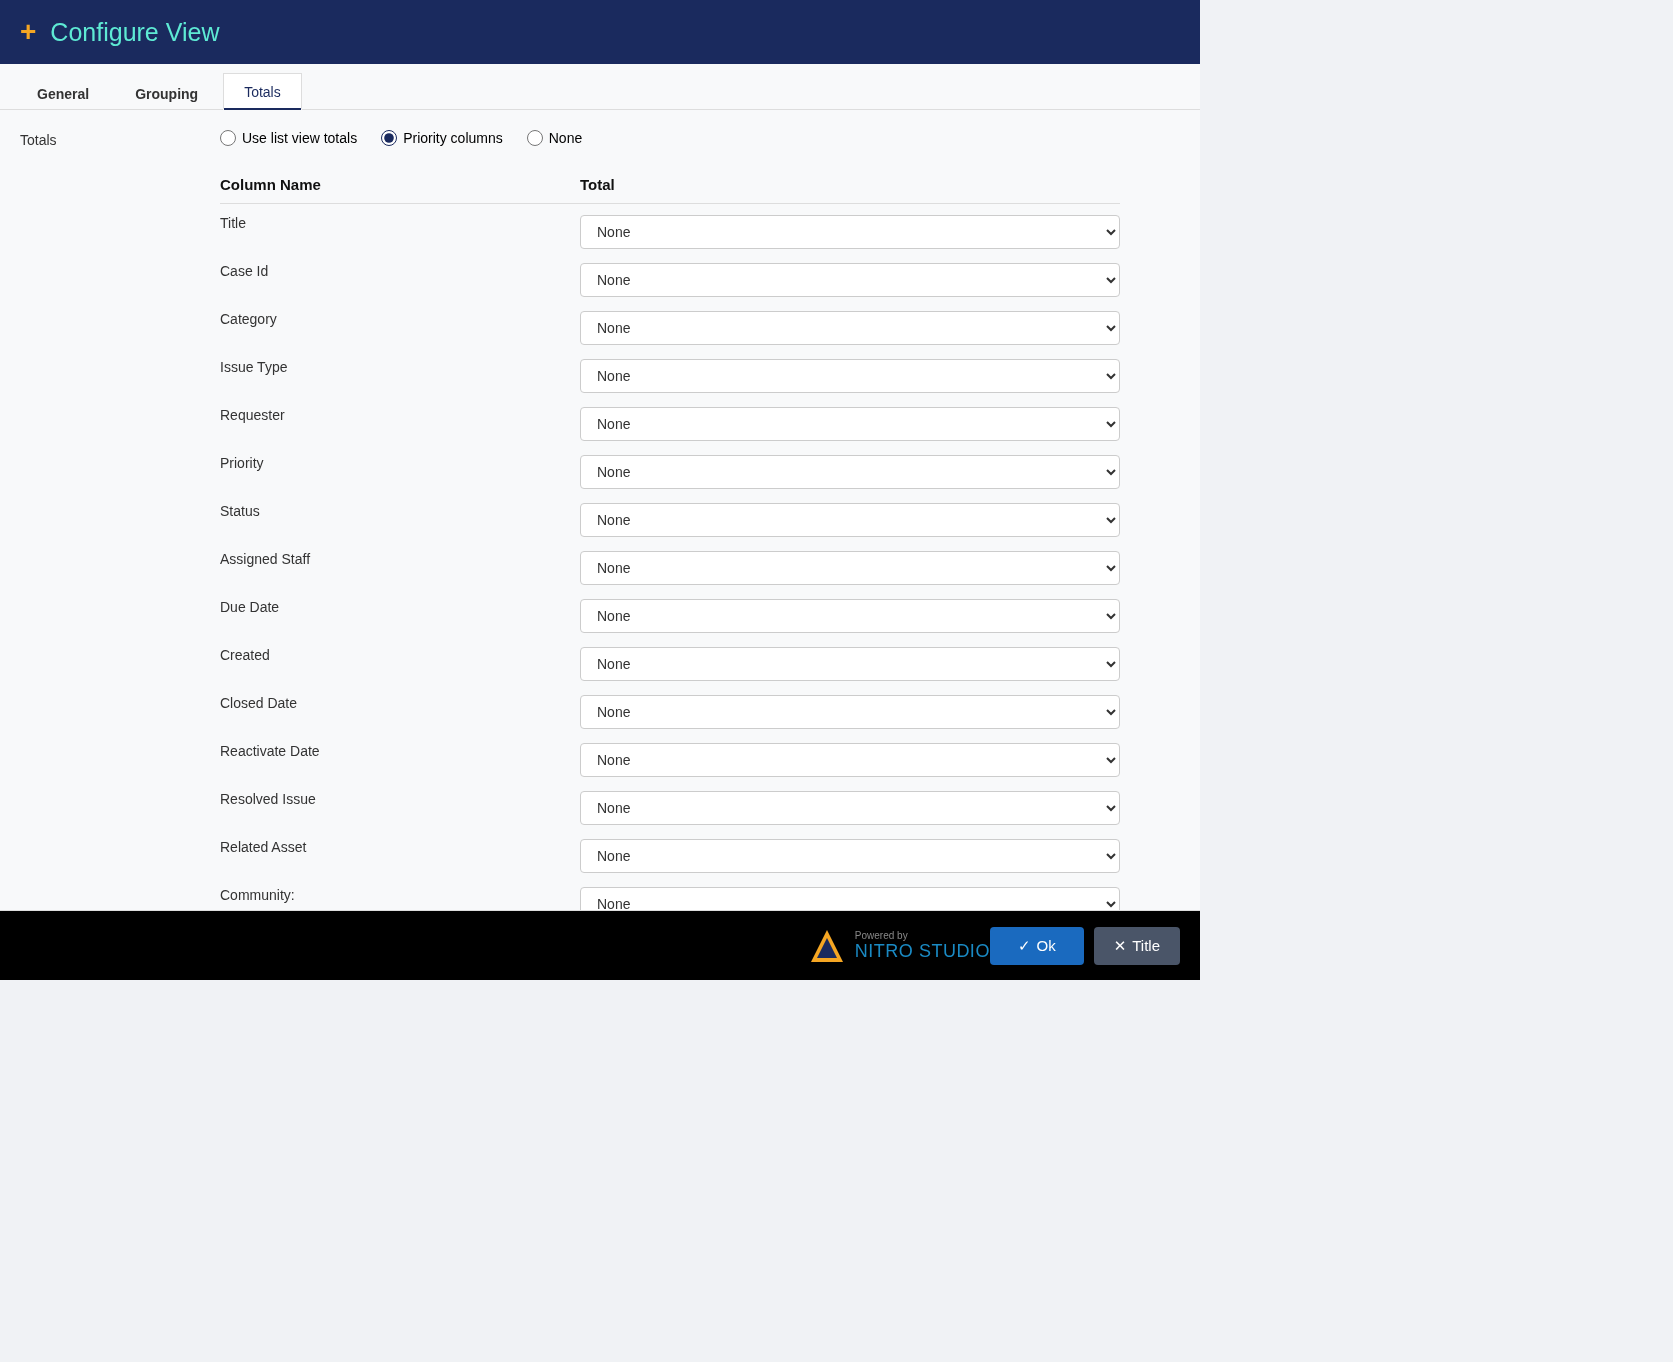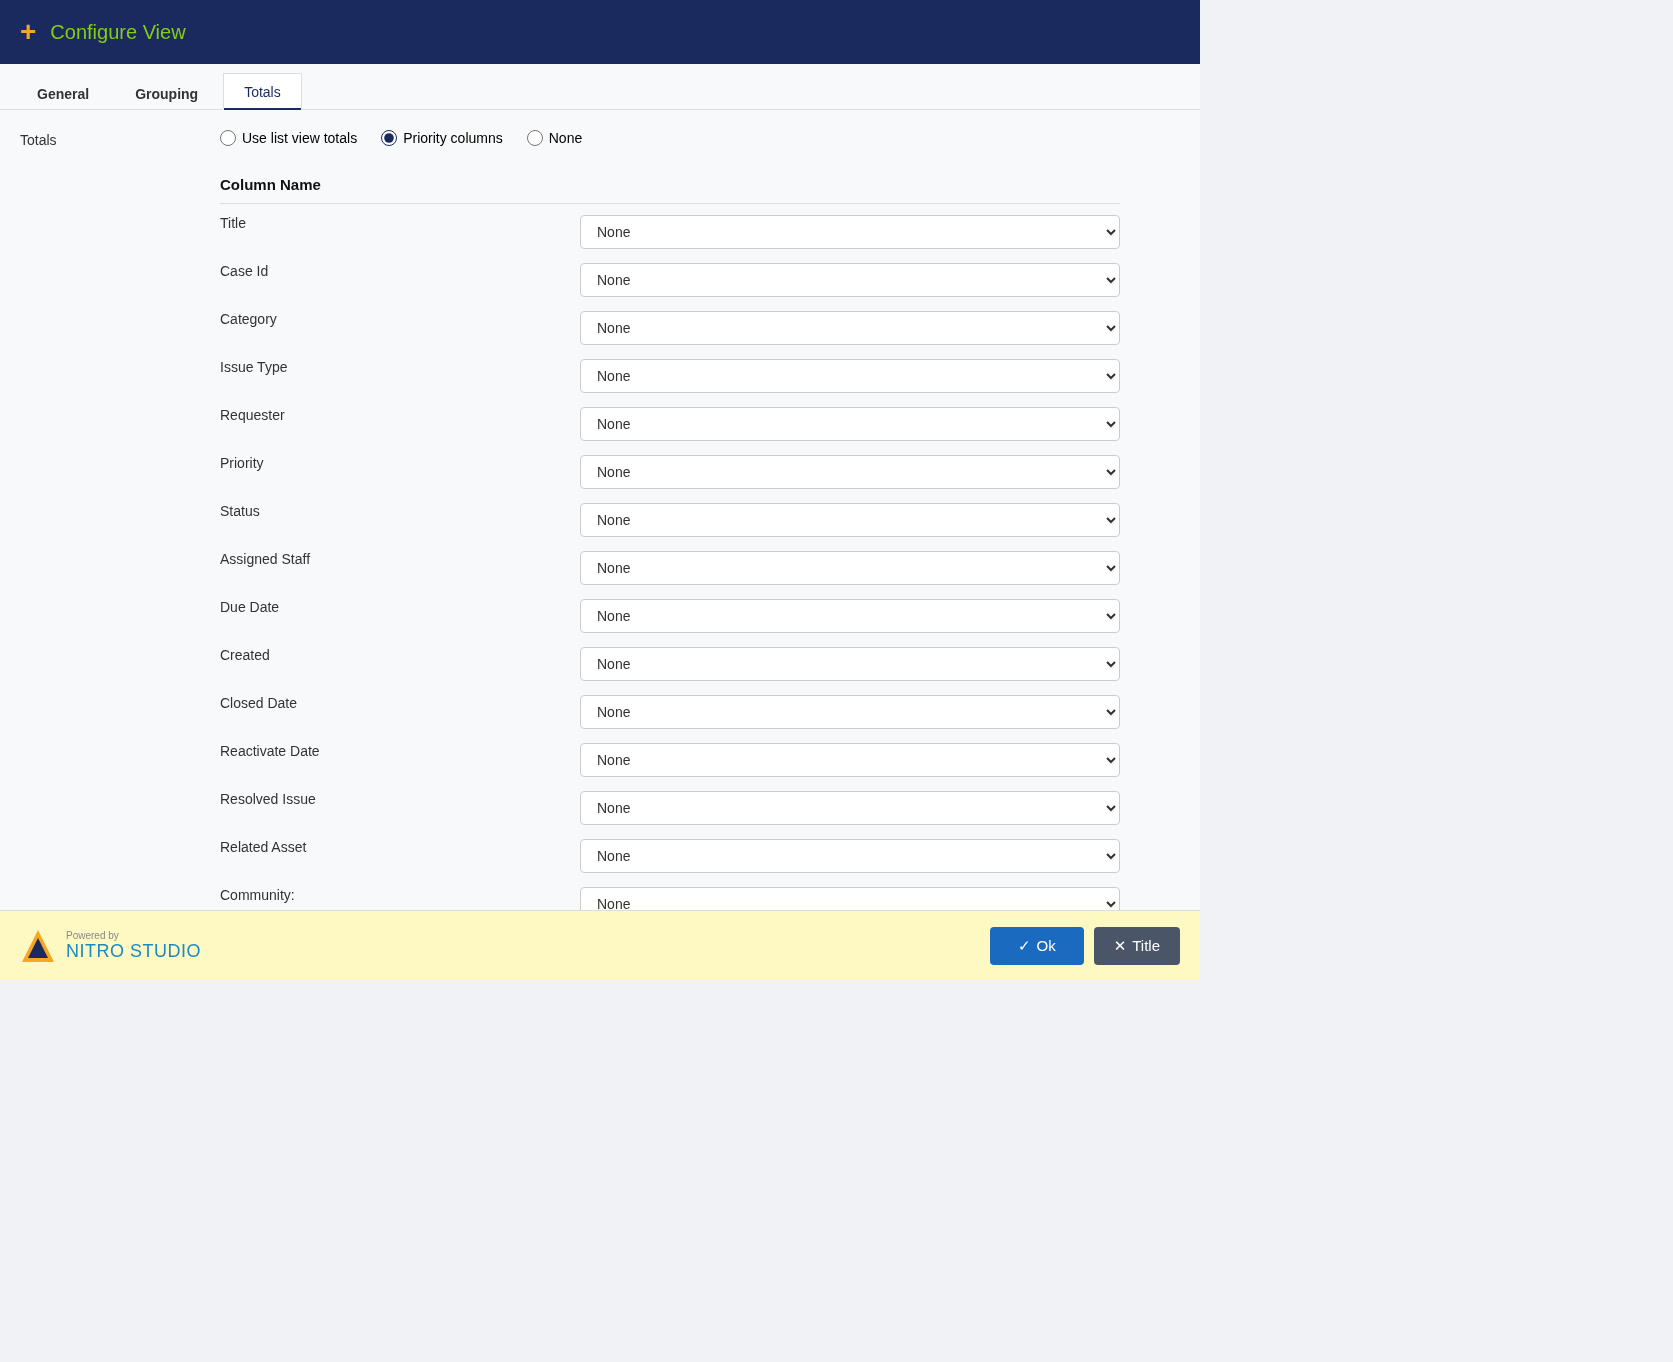--- a/index.html
+++ b/index.html
@@ -15,23 +15,23 @@
       height: 64px;
       flex-shrink: 0;
     }
     .header-plus {
       color: #f5a623;
       font-size: 28px;
       font-weight: bold;
       margin-right: 14px;
     }
     .header-title {
-      font-size: 20px;
+      font-size: 25px;
       font-weight: 400;
-      color: #84cc16;
+      color: #5eead4;
     }
 
     
     .tabs {
       background: #f8f9fa;
       display: flex;
       align-items: flex-end;
       padding: 0 16px;
       border-bottom: 1px solid #ddd;
       height: 46px;
@@ -149,25 +149,25 @@
       border-radius: 4px;
       font-size: 14px;
       color: #333;
       background: white;
       appearance: auto;
       cursor: pointer;
     }
 
     
     .footer {
-      background: #fef9c3;
+      background: #000000;
       border-top: 1px solid #ddd;
       display: flex;
       align-items: center;
-      justify-content: space-between;
+      justify-content: flex-end;
       padding: 14px 20px;
       height: 70px;
       flex-shrink: 0;
     }
     .footer-logo {
       display: flex;
       align-items: center;
       gap: 10px;
     }
     .logo-text-block {
@@ -250,20 +250,21 @@
       <label class="radio-option">
         <input type="radio" name="totals" style="">
         <span>None</span>
       </label>
     </div>
   </div>
 
   <div class="config-table">
     <div class="table-header">
       <div class="th-col-name">Column Name</div>
+      <div class="th-total">Total</div>
     </div>
 
     <div id="table-rows">
         <div class="table-row">
           <div class="col-name">Title</div>
           <div class="col-select"><select><option value="None">None</option><option value="Count">Count</option><option value="Sum">Sum</option><option value="Average">Average</option><option value="Min">Min</option><option value="Max">Max</option></select></div>
         </div>
         <div class="table-row">
           <div class="col-name">Case Id</div>
           <div class="col-select"><select><option value="None">None</option><option value="Count">Count</option><option value="Sum">Sum</option><option value="Average">Average</option><option value="Min">Min</option><option value="Max">Max</option></select></div>

